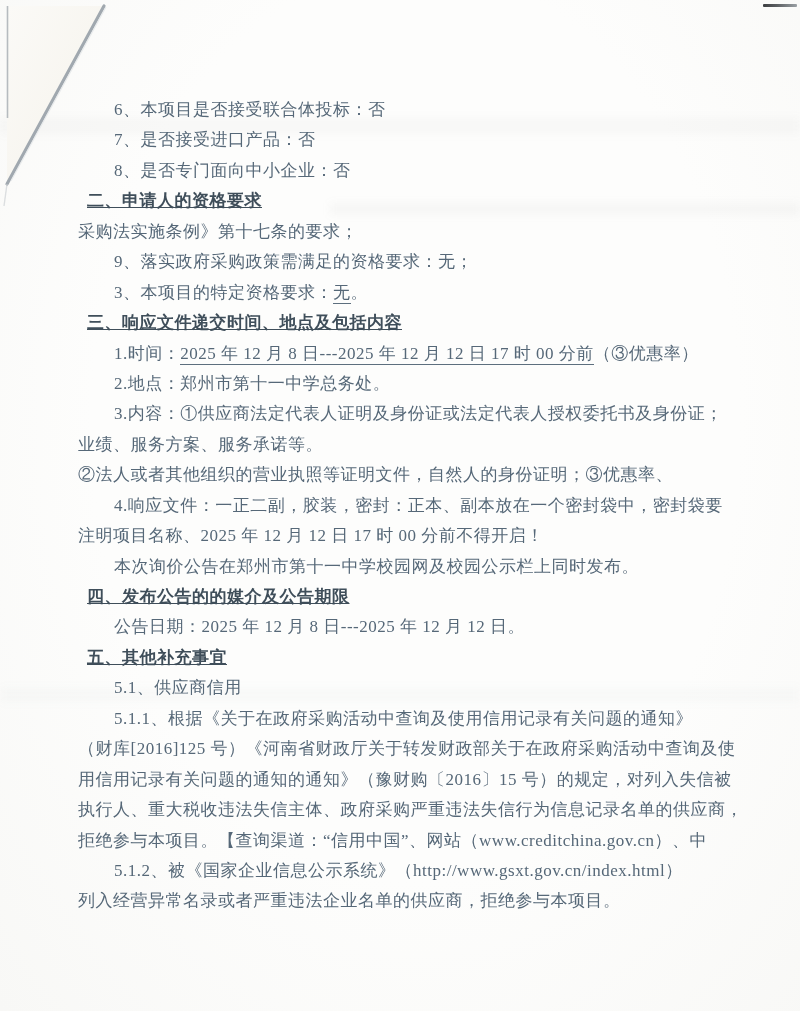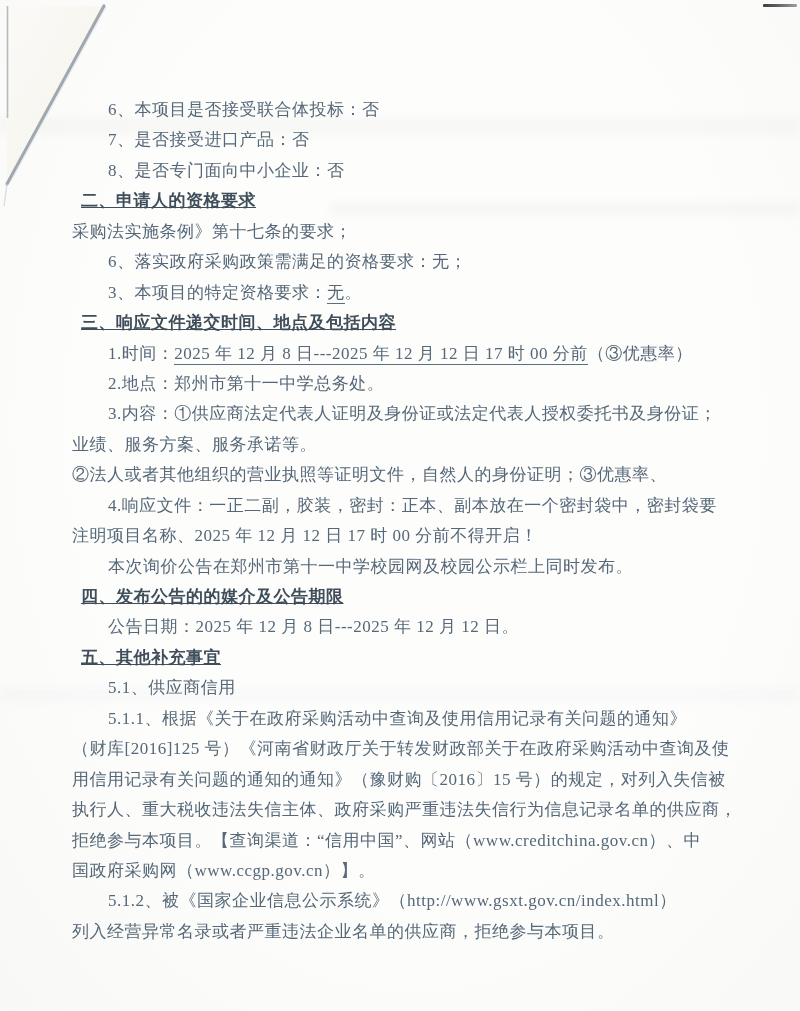--- a/index.html
+++ b/index.html
@@ -36,21 +36,21 @@
     position: absolute; left: 0; top: 0; width: 140px; height: 220px;
   }
   
   .smudge {
     position: absolute; left: 763px; top: 4px; width: 34px; height: 3px;
     background: linear-gradient(to right, #3c3e40 0%, #5a5d60 40%, #9aa0a4 100%);
     border-radius: 1px;
   }
   .doc-body {
     position: absolute;
-    left: 72px;
+    left: 78px;
     top: 95px;
     width: 636px;
     color: #566878;
     font-size: 17px;
     letter-spacing: 0.5px;
   }
   .line {
     height: 30.45px;
     line-height: 30.45px;
     white-space: nowrap;
@@ -98,39 +98,38 @@
 
   <div class="smudge"></div>
 
   <div class="doc-body">
     <div>
         <div class="line indent"><span>6、本项目是否接受联合体投标：否</span></div>
         <div class="line indent"><span>7、是否接受进口产品：否</span></div>
         <div class="line indent"><span>8、是否专门面向中小企业：否</span></div>
         <div class="line bold"><span>二、申请人的资格要求</span></div>
         <div class="line"><span>采购法实施条例》第十七条的要求；</span></div>
-        <div class="line indent"><span>6、落实政府采购政策需满足的资格要求：无；</span></div>
+        <div class="line indent"><span>9、落实政府采购政策需满足的资格要求：无；</span></div>
         <div class="line indent"><span>3、本项目的特定资格要求：</span><span class="u">无</span><span>。</span></div>
         <div class="line bold"><span>三、响应文件递交时间、地点及包括内容</span></div>
         <div class="line indent"><span>1.时间：</span><span class="u">2025 年 12 月 8 日---2025 年 12 月 12 日 17 时 00 分前</span><span>（③优惠率）</span></div>
         <div class="line indent"><span>2.地点：郑州市第十一中学总务处。</span></div>
         <div class="line indent"><span>3.内容：①供应商法定代表人证明及身份证或法定代表人授权委托书及身份证；</span></div>
         <div class="line"><span>业绩、服务方案、服务承诺等。</span></div>
         <div class="line"><span>②法人或者其他组织的营业执照等证明文件，自然人的身份证明；③优惠率、</span></div>
         <div class="line indent"><span>4.响应文件：一正二副，胶装，密封：正本、副本放在一个密封袋中，密封袋要</span></div>
         <div class="line"><span>注明项目名称、2025 年 12 月 12 日 17 时 00 分前不得开启！</span></div>
         <div class="line indent"><span>本次询价公告在郑州市第十一中学校园网及校园公示栏上同时发布。</span></div>
         <div class="line bold"><span>四、发布公告的的媒介及公告期限</span></div>
         <div class="line indent"><span>公告日期：2025 年 12 月 8 日---2025 年 12 月 12 日。</span></div>
         <div class="line bold"><span>五、其他补充事宜</span></div>
         <div class="line indent"><span>5.1、供应商信用</span></div>
         <div class="line indent"><span>5.1.1、根据《关于在政府采购活动中查询及使用信用记录有关问题的通知》</span></div>
         <div class="line"><span>（财库[2016]125 号）《河南省财政厅关于转发财政部关于在政府采购活动中查询及使</span></div>
         <div class="line"><span>用信用记录有关问题的通知的通知》（豫财购〔2016〕15 号）的规定，对列入失信被</span></div>
         <div class="line"><span>执行人、重大税收违法失信主体、政府采购严重违法失信行为信息记录名单的供应商，</span></div>
         <div class="line"><span>拒绝参与本项目。【查询渠道：“信用中国”、网站（www.creditchina.gov.cn）、中</span></div>
-        <div class="line"><span>国政府采购网（www.ccgp.gov.cn）】。</span></div>
         <div class="line indent"><span>5.1.2、被《国家企业信息公示系统》（http://www.gsxt.gov.cn/index.html）</span></div>
         <div class="line"><span>列入经营异常名录或者严重违法企业名单的供应商，拒绝参与本项目。</span></div>
       </div>
   </div>
 
 </div>
 
 </body></html>

